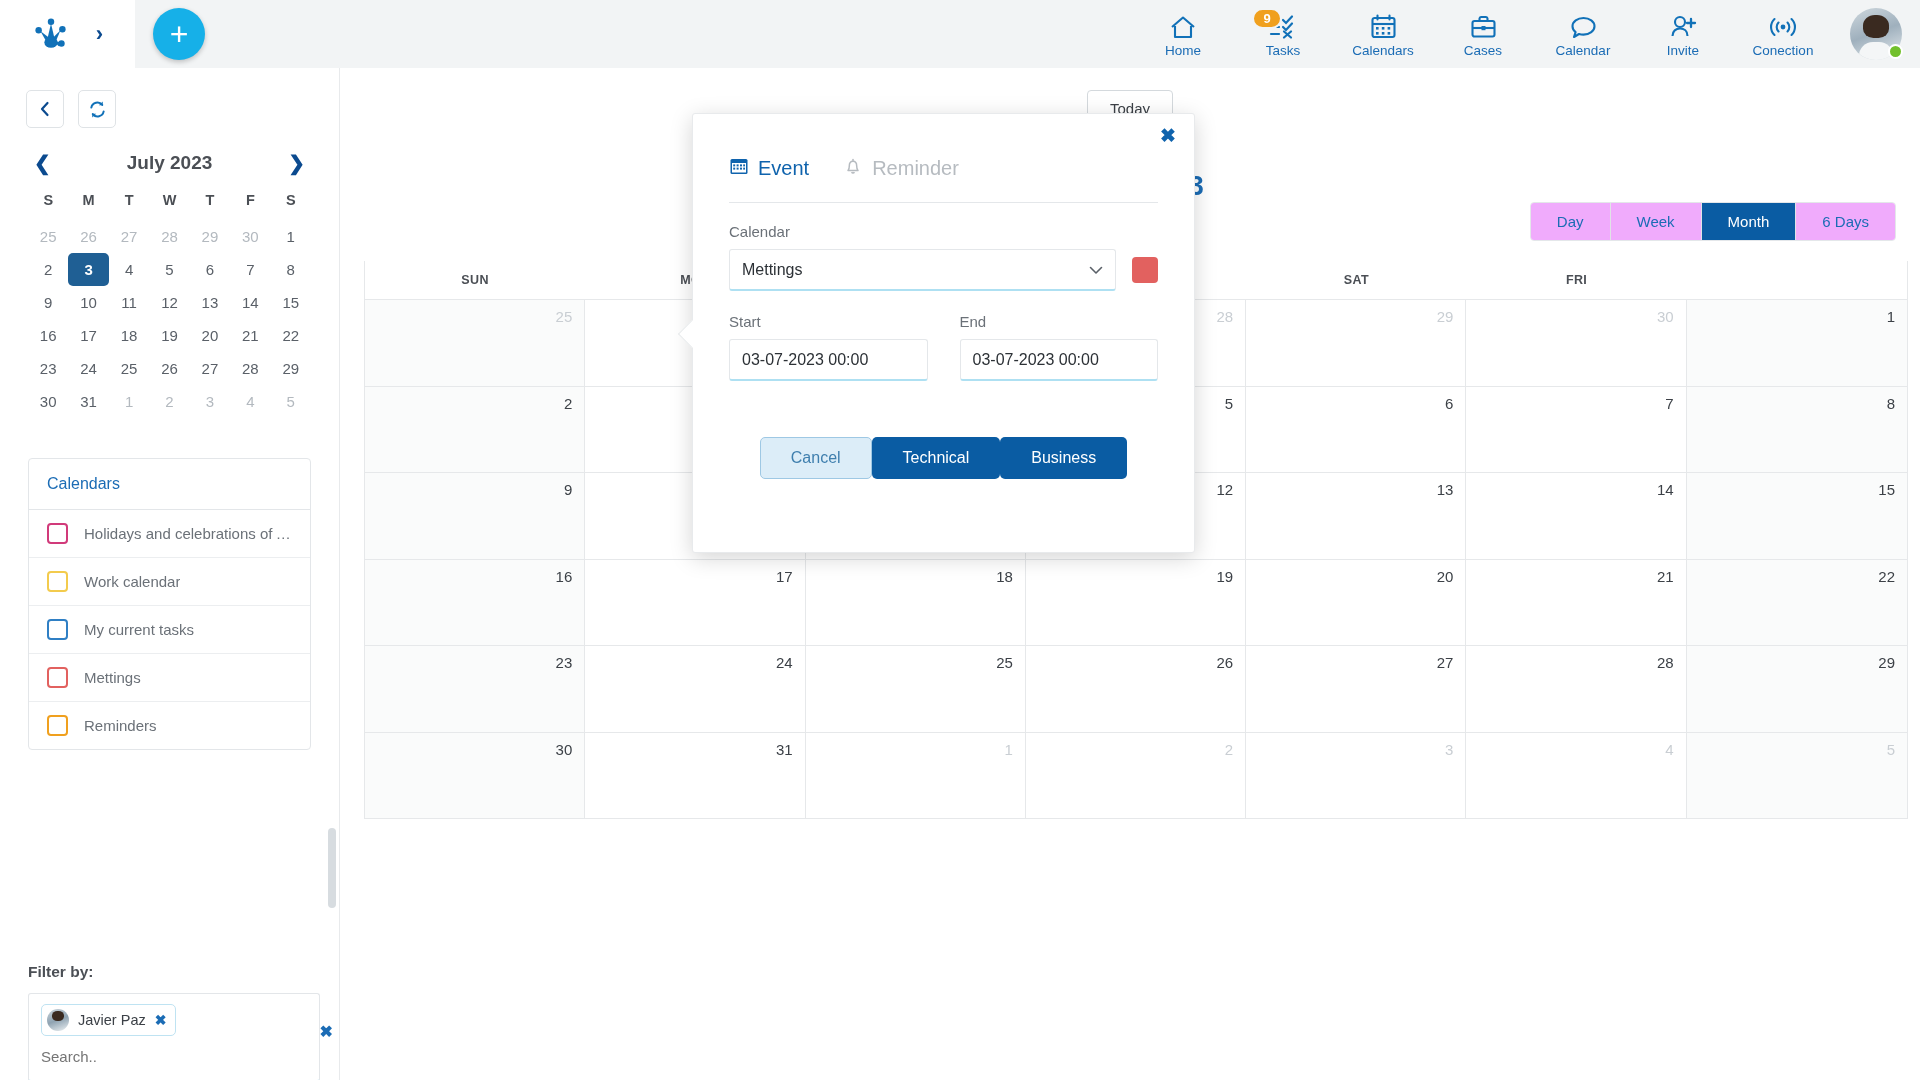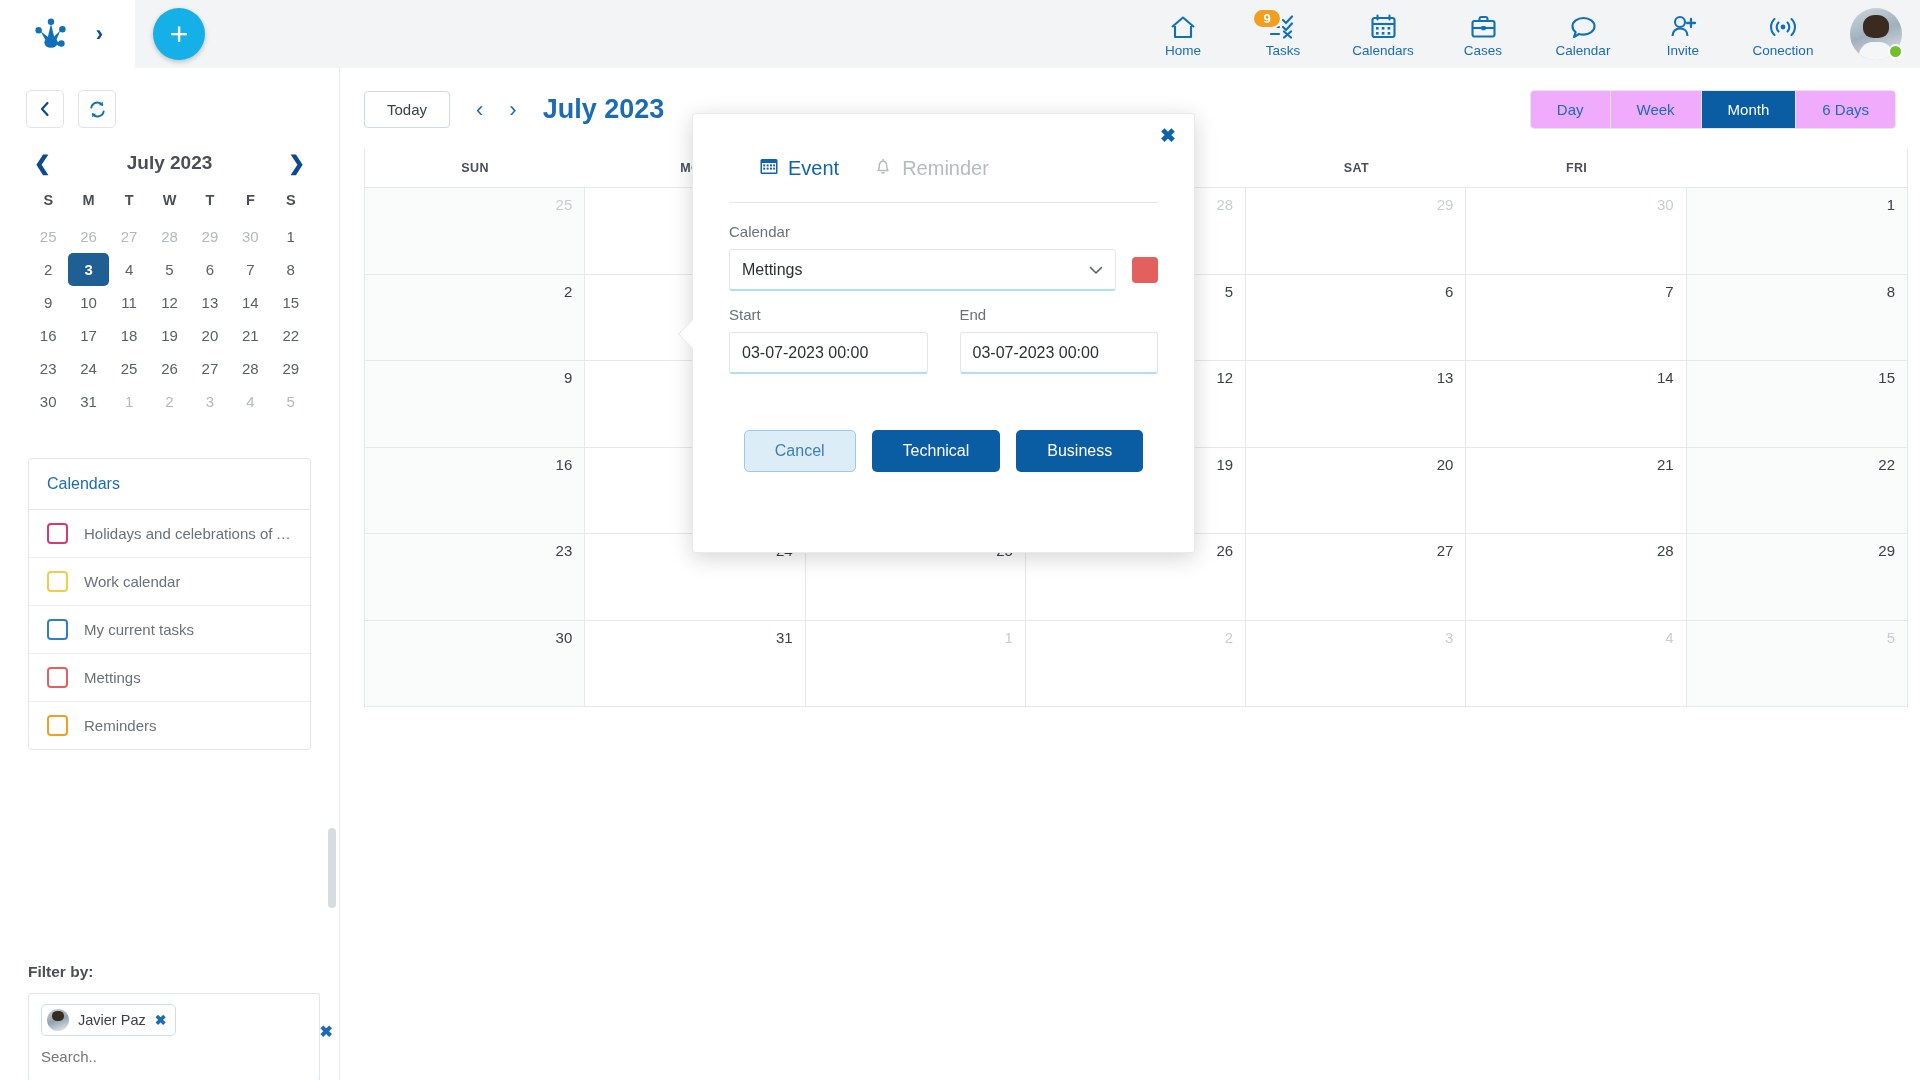--- a/index.html
+++ b/index.html
@@ -135,21 +135,21 @@
   .filter-x {
     position: absolute; right: -14px; top: 28px; color: #1b6cb5;
     font-size: 16px; font-weight: 700; cursor: pointer;
   }
   .filter-search {
     border: none; outline: none; font-size: 15px; color: #7f1d1d;
     margin-top: 12px; width: 100%; font-family: inherit; background: transparent;
   }
   
   .main { position: absolute; top: 68px; left: 340px; width: 1580px; height: 1012px; background: #fff; }
-  .cal-toolbar { display: flex; align-items: center; padding: 22px 24px 14px 24px; }
+  .cal-toolbar { display: flex; align-items: center; padding: 22px 24px 14px 24px; flex-direction: column; }
   .today-btn {
     border: 1px solid #d4d9dd; background: #fff; border-radius: 4px;
     padding: 9px 22px; font-size: 15px; color: #3c4147; cursor: pointer;
     font-family: inherit;
   }
   .tb-nav { color: #1b6cb5; font-size: 22px; cursor: pointer; margin-left: 26px; line-height: 1; }
   .cal-title { font-size: 27px; font-weight: 700; color: #1b6cb5; margin-left: 26px; }
   .views { margin-left: auto; display: flex; border-radius: 4px; overflow: hidden; border: 1px solid #e4e7ea; }
   .view-btn {
     padding: 10px 26px; font-size: 15px; color: #1b6cb5; background: #f0abfc;
@@ -180,44 +180,44 @@
   }
   .modal-caret {
     position: absolute; left: -11px; top: 210px; width: 20px; height: 20px;
     background: #fff; border-left: 1px solid #e8eaec; border-bottom: 1px solid #e8eaec;
     transform: rotate(45deg); z-index: 41;
   }
   .modal-close {
     position: absolute; right: 18px; top: 12px; color: #0f63ad; font-size: 19px;
     font-weight: 700; cursor: pointer; line-height: 1;
   }
-  .modal-tabs { display: flex; gap: 34px; padding: 42px 36px 0 36px; margin-left: 30px; }
+  .modal-tabs { display: flex; gap: 34px; padding: 42px 36px 0 36px; }
   .mtab { display: flex; align-items: center; gap: 9px; cursor: pointer; padding-bottom: 8px; }
   .mtab .t { font-size: 20px; }
   .mtab.active .t { color: #0f63ad; }
   .mtab.inactive .t { color: #b6bbc0; }
   .modal-sep { height: 1px; background: #e4e7ea; margin: 14px 36px 0 36px; }
   .mfield { padding: 20px 36px 0 36px; }
   .mlabel { font-size: 15px; color: #6b7178; margin-bottom: 9px; }
   .sel-row { display: flex; align-items: center; gap: 16px; }
   .msel {
     flex: 1; height: 42px; border: 1px solid #e4e7ea; border-bottom: 2px solid #aee0f2;
     border-radius: 3px; padding: 0 12px; font-size: 16px; color: #2c3136;
     display: flex; align-items: center; justify-content: space-between;
     cursor: pointer; background: #fff; font-family: inherit;
   }
   .swatch { width: 26px; height: 26px; border-radius: 4px; background: #e2615f; flex: none; }
-  .date-row { display: flex; gap: 32px; padding: 15px 36px 0 36px; }
+  .date-row { display: flex; gap: 32px; padding: 22px 36px 0 36px; }
   .date-col { flex: 1; }
   .dinput {
     width: 100%; height: 42px; border: 1px solid #e4e7ea; border-bottom: 2px solid #aee0f2;
     border-radius: 3px; padding: 0 12px; font-size: 16px; color: #2c3136;
     font-family: inherit; outline: none; background: #fff;
   }
-  .mbtns { display: flex; gap: 16px; justify-content: center; padding: 56px 36px 0 36px; border-radius: 29px; }
+  .mbtns { display: flex; justify-content: center; padding: 56px 36px 0 36px; border-radius: 29px; }
   .mbtn {
     border-radius: 5px; padding: 11px 30px; font-size: 16px; cursor: pointer;
     font-family: inherit; border: 1px solid transparent;
   }
   .mbtn.cancel { background: #dcedf8; color: #3f7fae; border-color: #9ec8e4; }
   .mbtn.primary { background: #0a5ca3; color: #fff; }
 </style>
 </head>
 <body>
 

